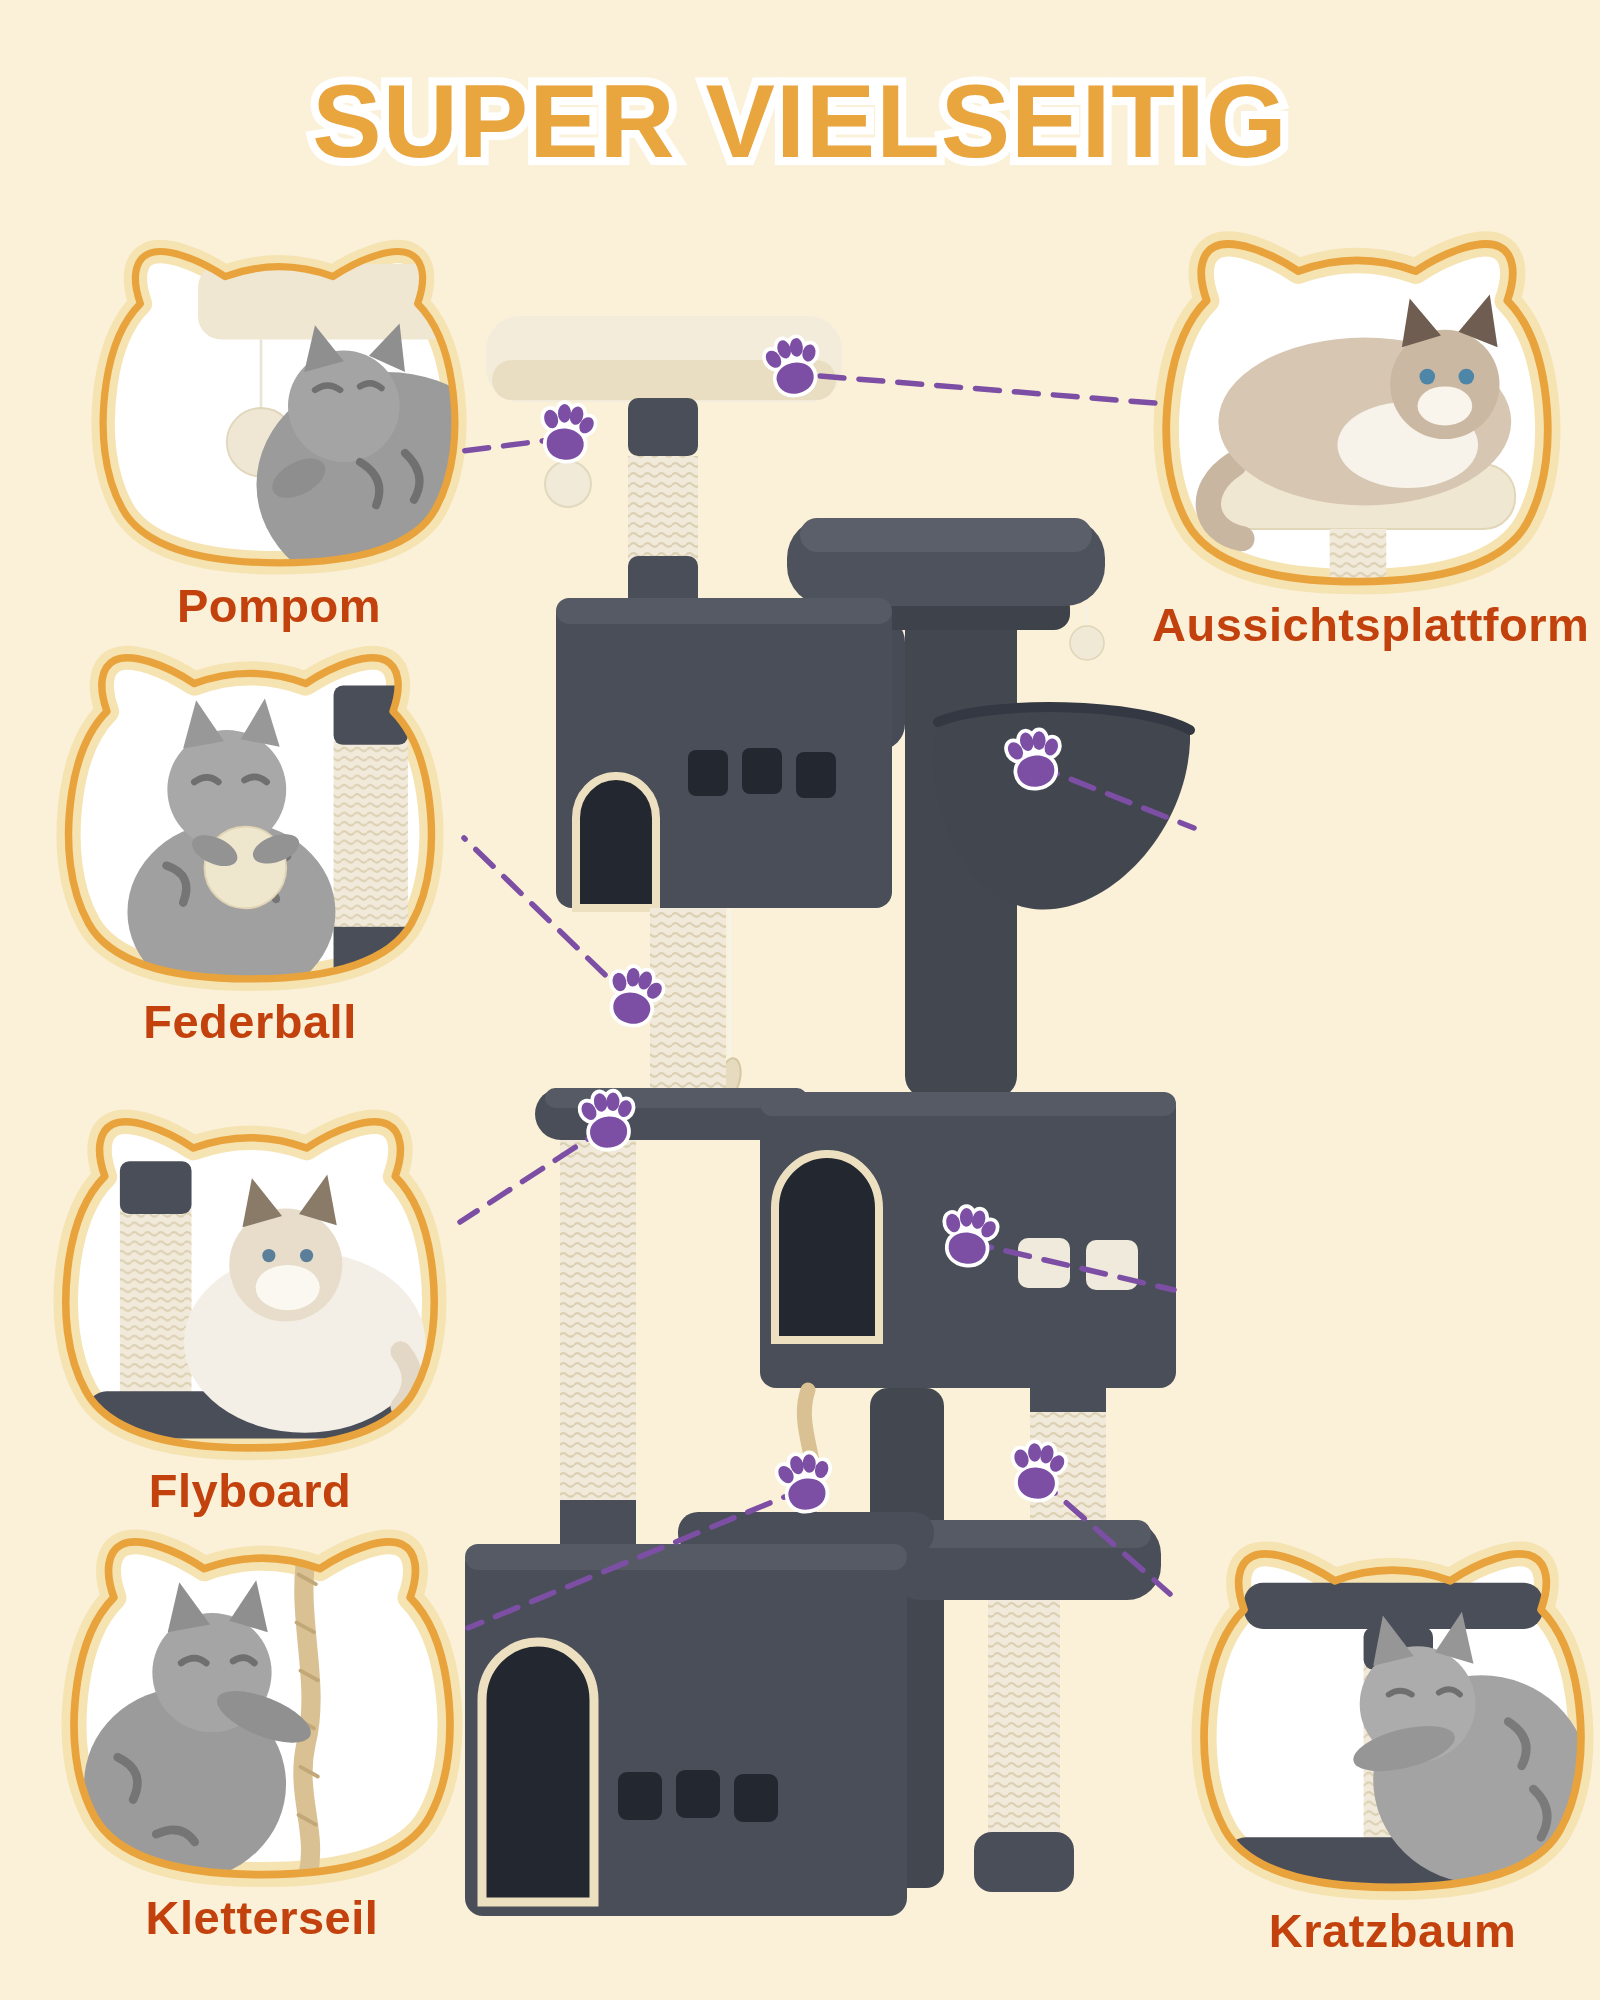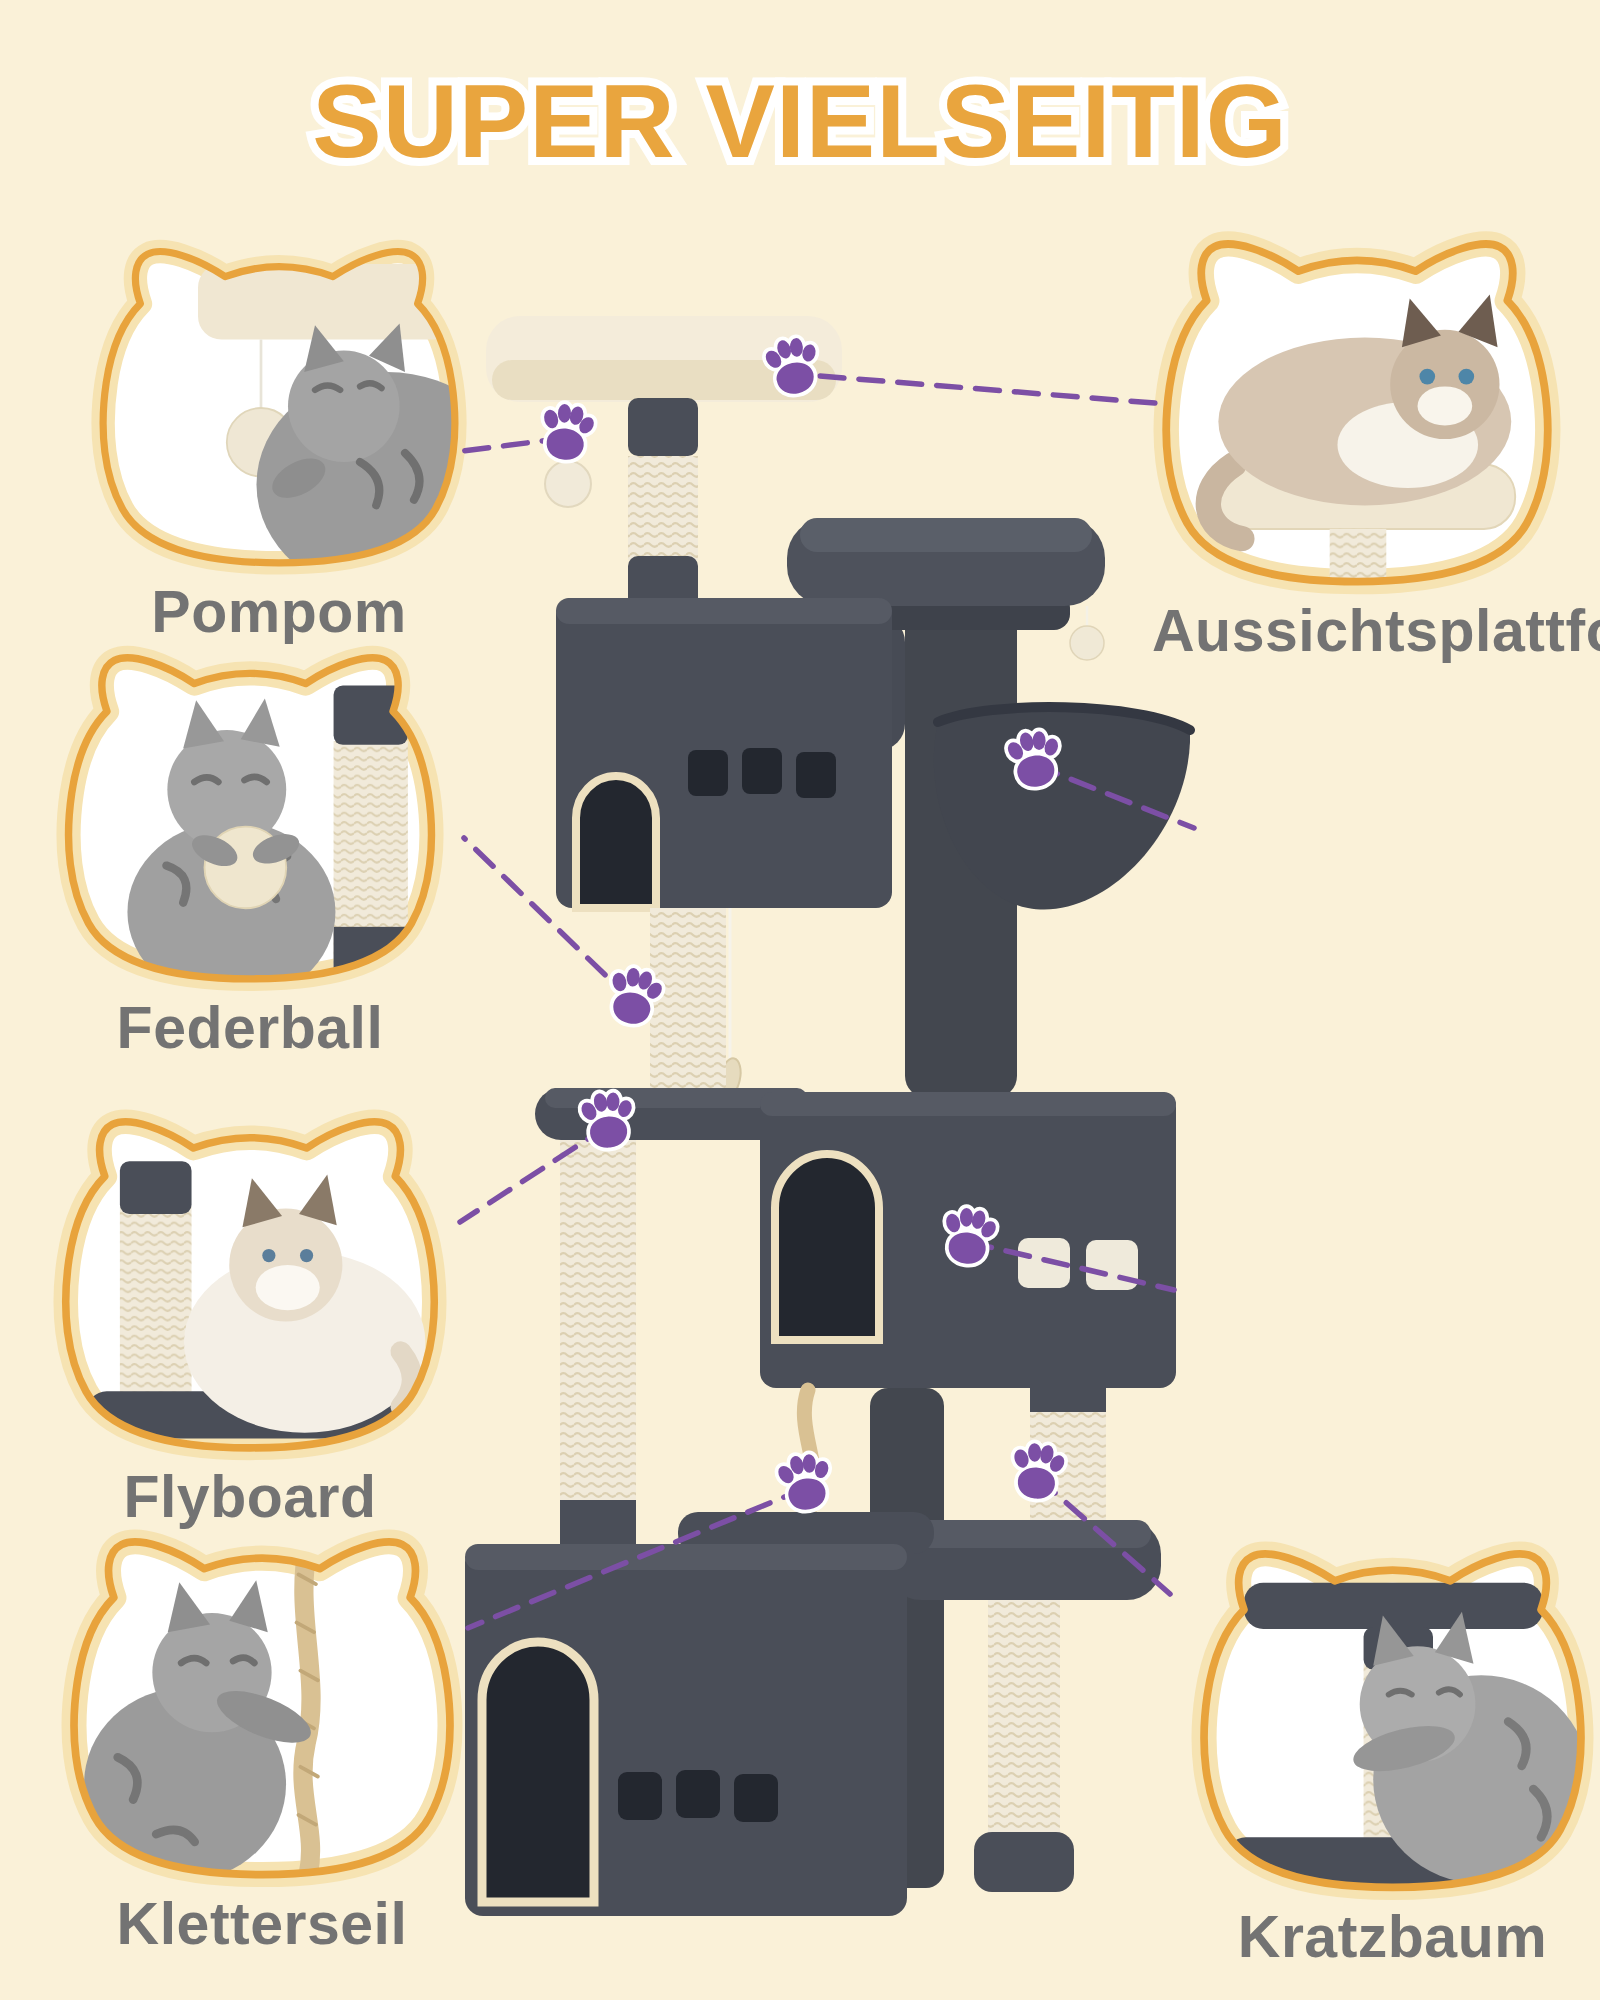--- a/index.html
+++ b/index.html
@@ -18,21 +18,21 @@
 
   
   .overlay-svg{position:absolute;left:0;top:0;width:1600px;height:2000px;z-index:3;pointer-events:none;}
   .dash{stroke:#7C4FA5;stroke-width:5.5;stroke-dasharray:24 15;stroke-linecap:round;fill:none;}
 
   
   .callout{position:absolute;z-index:2;}
   .head{display:block;width:100%;overflow:visible;}
   .head .halo{fill:#FFFFFF;stroke:#F6E3B2;stroke-width:26;stroke-linejoin:round;}
   .head .ring{fill:none;stroke:#E8A33C;stroke-width:8;stroke-linejoin:round;}
-  .callout-label{margin-top:8px;text-align:center;font-size:59px;font-weight:600;color:#737373;letter-spacing:0.5px;}
+  .callout-label{margin-top:8px;text-align:center;font-size:47px;font-weight:600;color:#c2410c;letter-spacing:0.5px;}
 
   .c-l1{left:90px;top:246px;width:378px;}
   .c-l2{left:55px;top:652px;width:390px;}
   .c-l3{left:52px;top:1116px;width:396px;}
   .c-l4{left:60px;top:1536px;width:404px;}
   .c-r1{left:1152px;top:238px;width:410px;}
   .c-r2{left:1172px;top:696px;width:414px;}
   .c-r3{left:1184px;top:1130px;width:412px;}
   .c-r4{left:1190px;top:1548px;width:405px;}
 </style>

